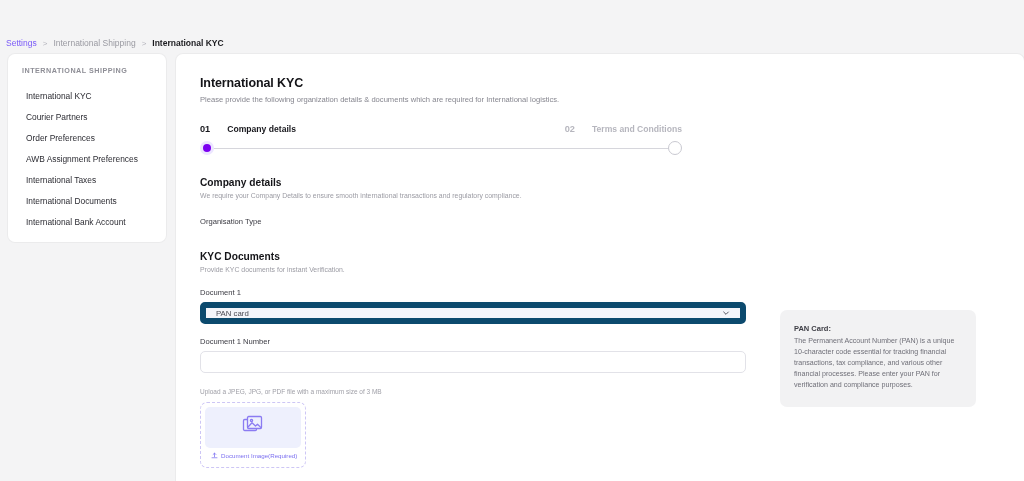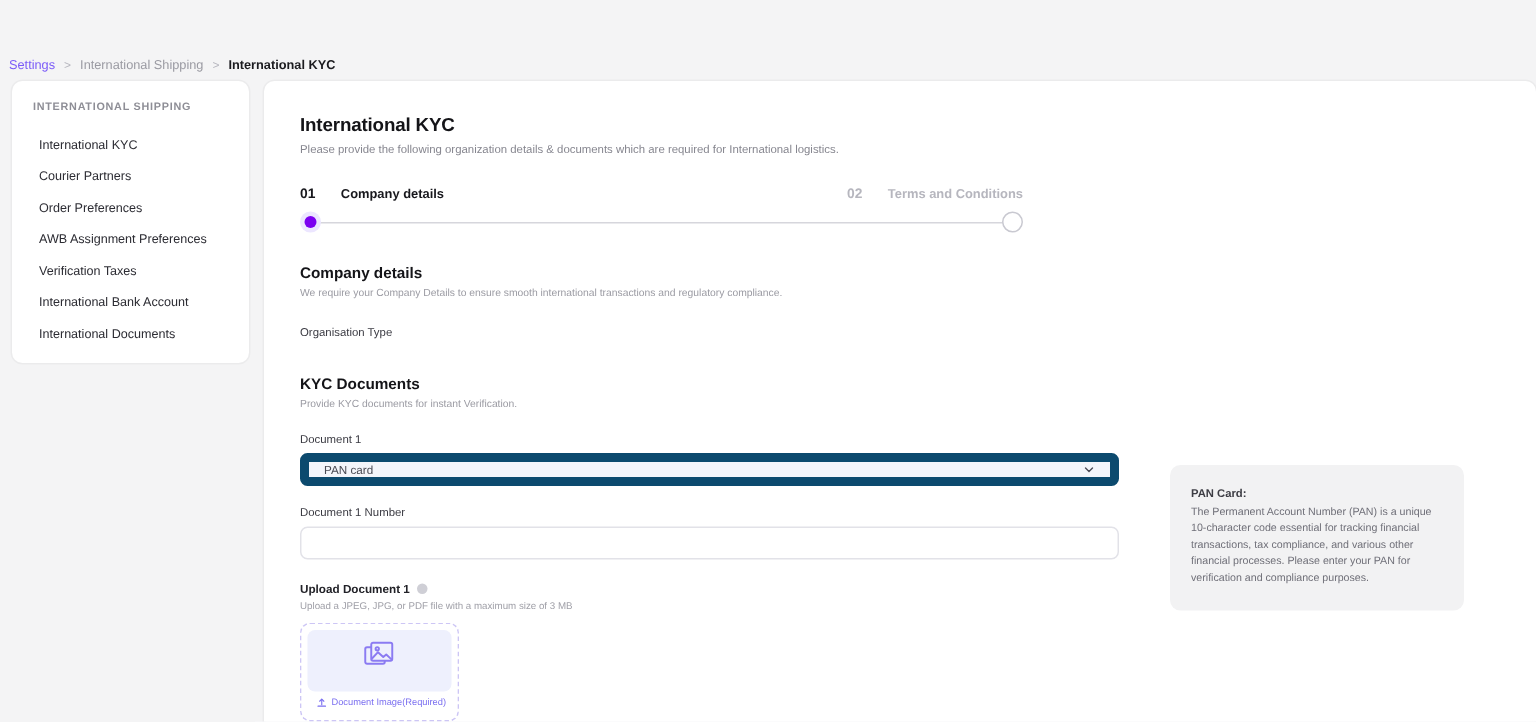--- a/index.html
+++ b/index.html
@@ -189,23 +189,23 @@
 </div>
 
 <div class="shell">
 
   <div class="sidebar">
     <div class="sb-title">INTERNATIONAL SHIPPING</div>
     <div class="sb-item">International KYC</div>
     <div class="sb-item">Courier Partners</div>
     <div class="sb-item">Order Preferences</div>
     <div class="sb-item">AWB Assignment Preferences</div>
-    <div class="sb-item">Verification Taxes</div>
+    <div class="sb-item">International Taxes</div>
+    <div class="sb-item">International Documents</div>
     <div class="sb-item">International Bank Account</div>
-    <div class="sb-item">International Documents</div>
   </div>
 
   <div class="main">
     <div class="inner">
 
       <div class="page-title">International KYC</div>
       <div class="page-sub">Please provide the following organization details &amp; documents which are required for International logistics.</div>
 
       <div class="stepper">
         <div class="step-labels">
@@ -253,24 +253,20 @@
         </div>
 
         <div style="margin-top:13px">
           <div class="field-label">Document 1 Number</div>
           <div class="text-box">
             <span class="sel-val"></span>
           </div>
         </div>
 
         <div style="margin-top:15px">
-          <div class="upl-head">
-            <span class="upl-title">Upload Document 1</span>
-            <span class="info-ico"></span>
-          </div>
           <div class="upl-note">Upload a JPEG, JPG, or PDF file with a maximum size of 3 MB</div>
 
           <div class="drop">
             <div class="drop-img">
               <span>
                 <svg width="24" height="24" viewBox="0 0 24 24" fill="none" stroke="#8b7bf2" stroke-width="1.3" stroke-linecap="round" stroke-linejoin="round">
                   <rect x="2.5" y="5.5" width="13" height="11" rx="1.2"></rect>
                   <rect x="6.5" y="2.5" width="14" height="12" rx="1.2" fill="#eef0fd"></rect>
                   <circle cx="10.5" cy="6.5" r="1.1"></circle>
                   <path d="M7 13 L11 8.8 L14.5 12 L16.5 10.3 L20 13.6"></path>

